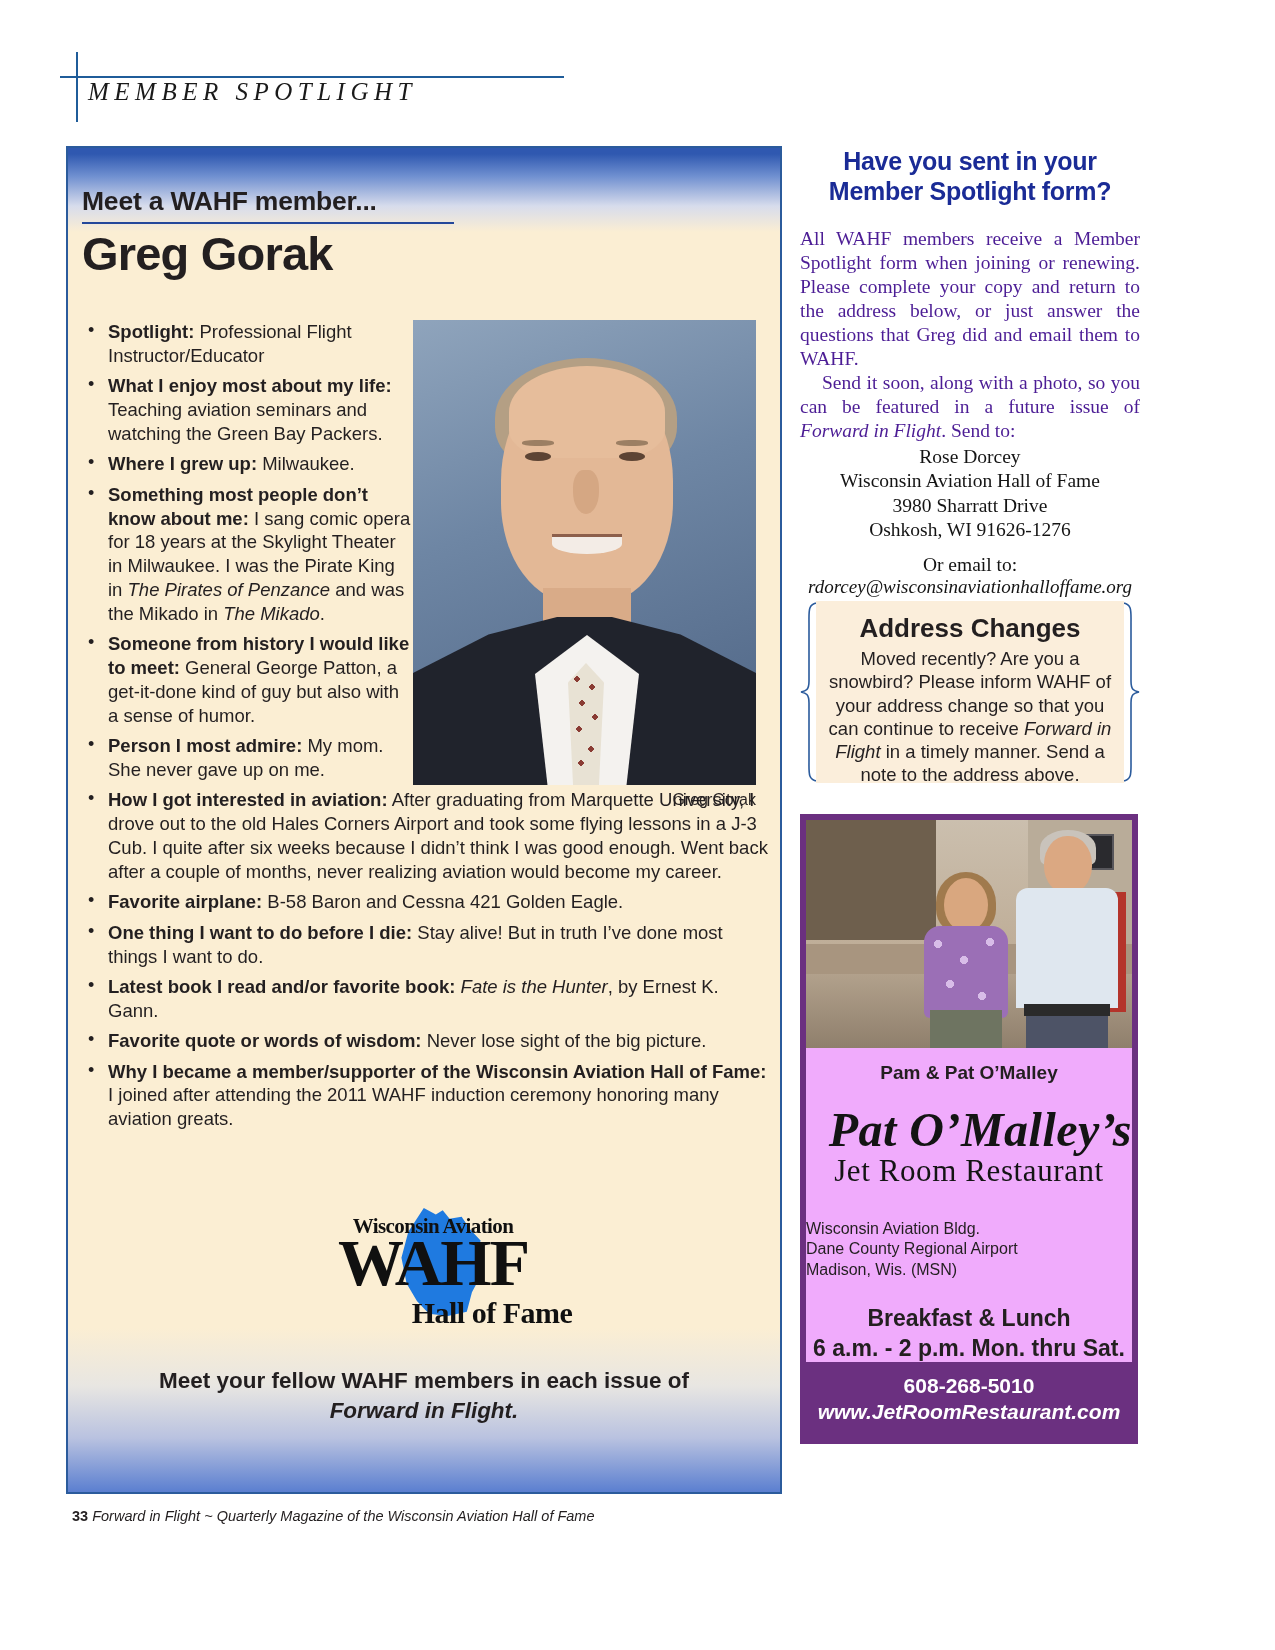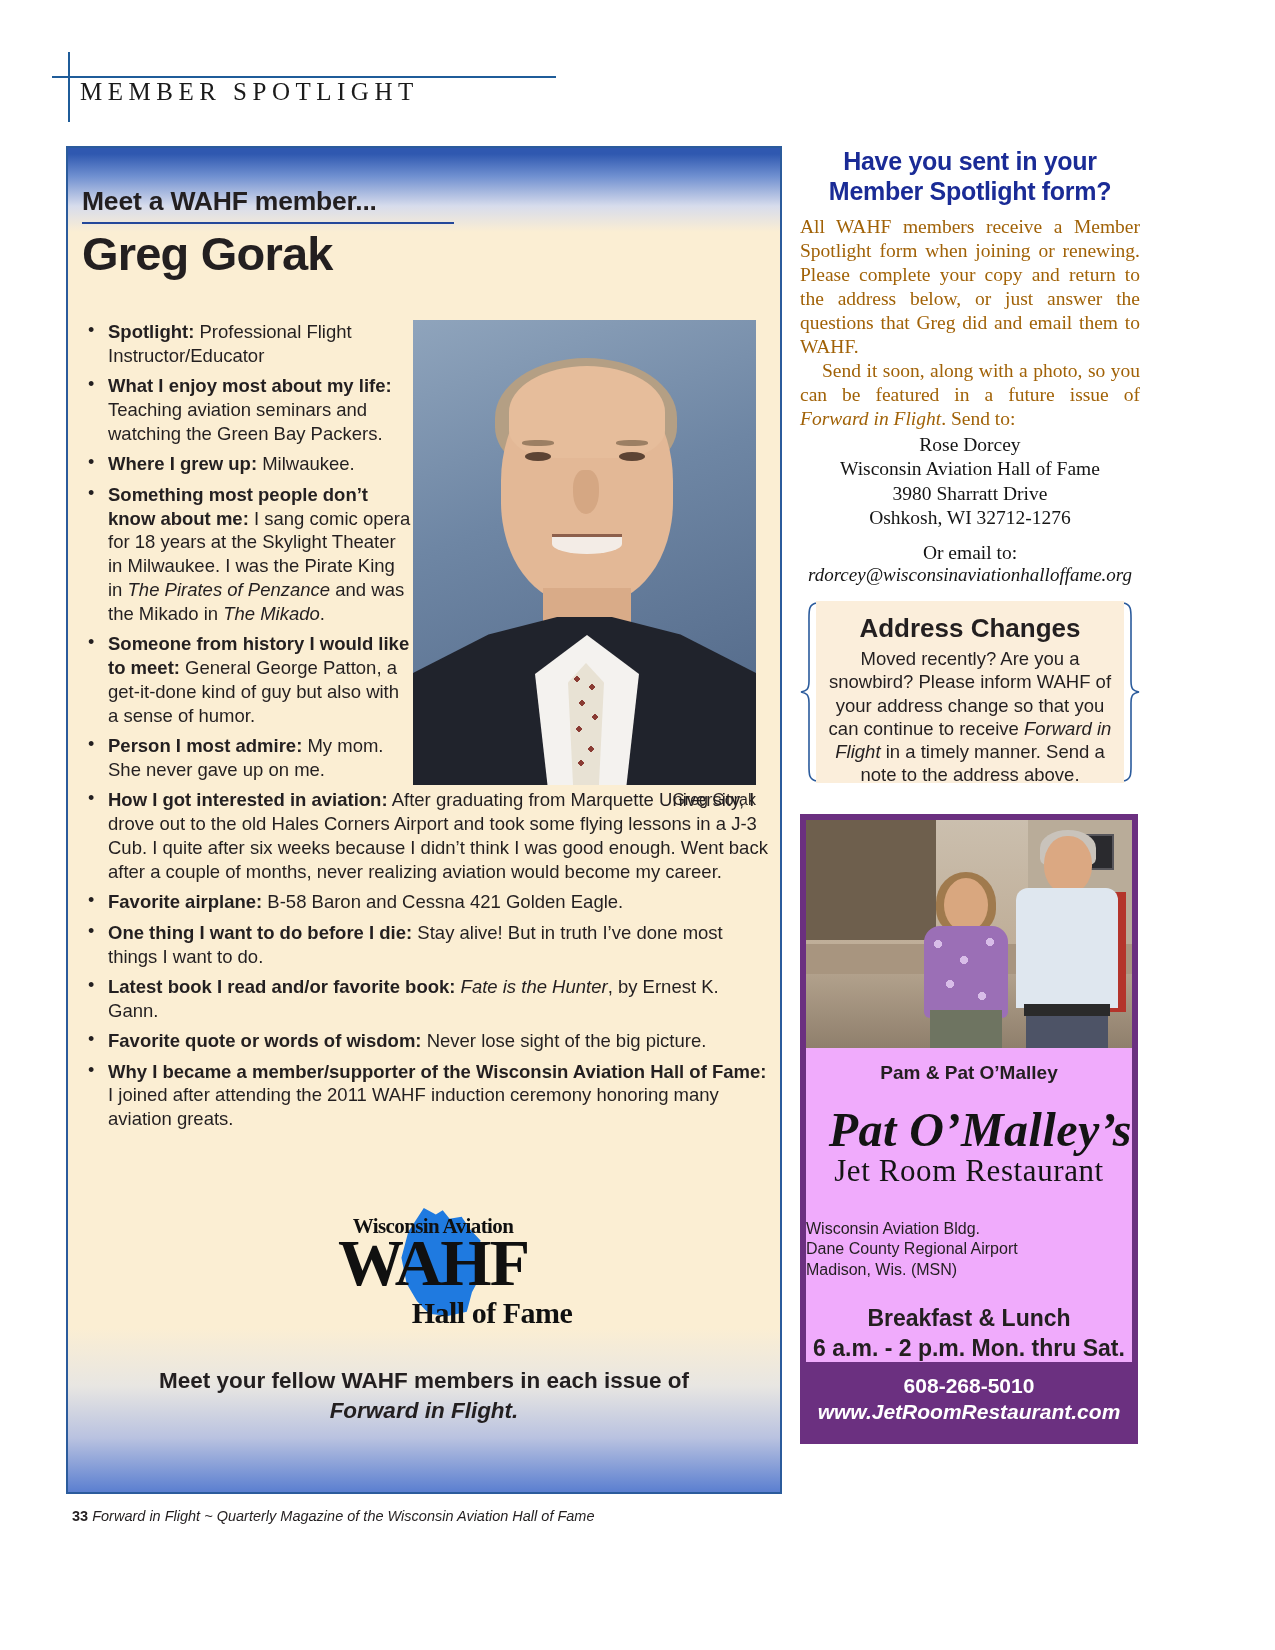--- a/index.html
+++ b/index.html
@@ -9,22 +9,22 @@
     height: 1650px;
     background: #ffffff;
     font-family: "Liberation Sans", sans-serif;
     position: relative;
     overflow: hidden;
   }
 
   
   .page-header {
     position: absolute;
-    left: 0; top: 0;
-    width: 1051px; height: 130px;
+    left: 8px; top: 0;
+    width: 1051px; height: 130px; font-style: italic;
   }
   .header-vrule {
     position: absolute;
     left: 68px; top: 52px;
     width: 2px; height: 70px;
     background: #1f5c99;
   }
   .header-hrule {
     position: absolute;
     left: 52px; top: 76px;
@@ -294,25 +294,25 @@
   }
   .rc-heading {
     text-align: center;
     font-size: 25px;
     font-weight: bold;
     color: #1a2b96;
     line-height: 1.2;
     letter-spacing: -0.3px;
   }
   .rc-body {
-    margin-top: 9px;
+    margin-top: 21px;
     font-family: "Liberation Serif", serif;
     font-size: 19.5px;
     line-height: 1.23;
-    color: #a16207;
+    color: #4c1d95;
     text-align: justify;
   }
   .rc-body p.indent { text-indent: 22px; }
   .rc-body i { font-style: italic; }
   .rc-address {
     margin-top: 2px;
     text-align: center;
     font-family: "Liberation Serif", serif;
     font-size: 19.5px;
     line-height: 1.25;
@@ -616,21 +616,21 @@
     <div>Member Spotlight form?</div>
   </div>
   <div class="rc-body">
     <p>All WAHF members receive a Member Spotlight form when joining or renewing. Please complete your copy and return to the address below, or just answer the questions that Greg did and email them to WAHF.</p>
     <p class="indent"><span>Send it soon, along with a photo, so you can be featured in a future issue of </span><i>Forward in Flight</i><span>. Send to:</span></p>
   </div>
   <div class="rc-address">
       <div>Rose Dorcey</div>
       <div>Wisconsin Aviation Hall of Fame</div>
       <div>3980 Sharratt Drive</div>
-      <div>Oshkosh, WI  32712-1276</div>
+      <div>Oshkosh, WI  91626-1276</div>
     </div>
   <div class="rc-email-lead">Or email to:</div>
   <div class="rc-email">rdorcey@wisconsinaviationhalloffame.org</div>
 </div>
 
 <div class="addr-box">
   <svg class="bracket l" viewBox="0 0 18 182" preserveAspectRatio="none">
     <path d="M17,2 C8,3 9,10 9,22 L9,80 C9,89 6,90 1,91 C6,92 9,93 9,102 L9,160 C9,172 8,179 17,180" fill="none" stroke="#2b5b9c" stroke-width="1.6"></path>
   </svg>
   <svg class="bracket r" viewBox="0 0 18 182" preserveAspectRatio="none">

